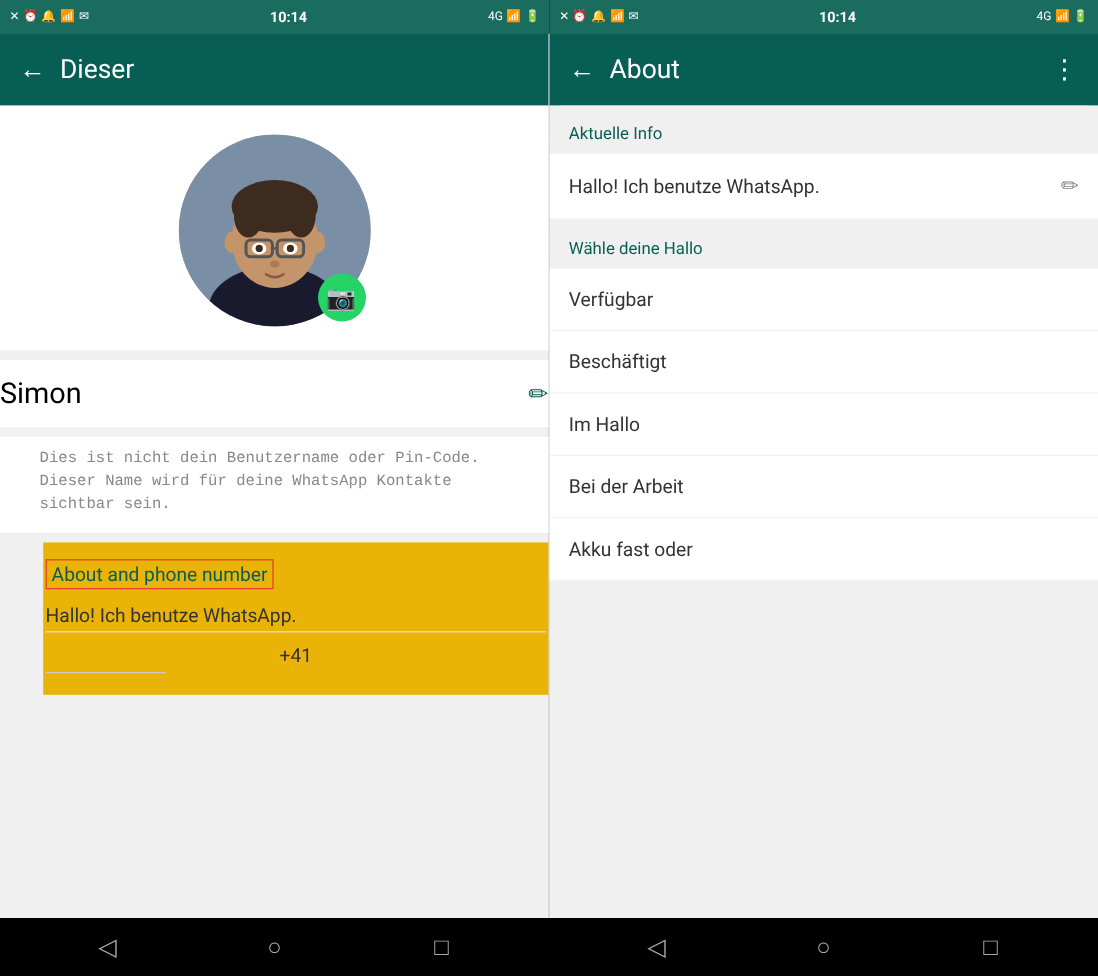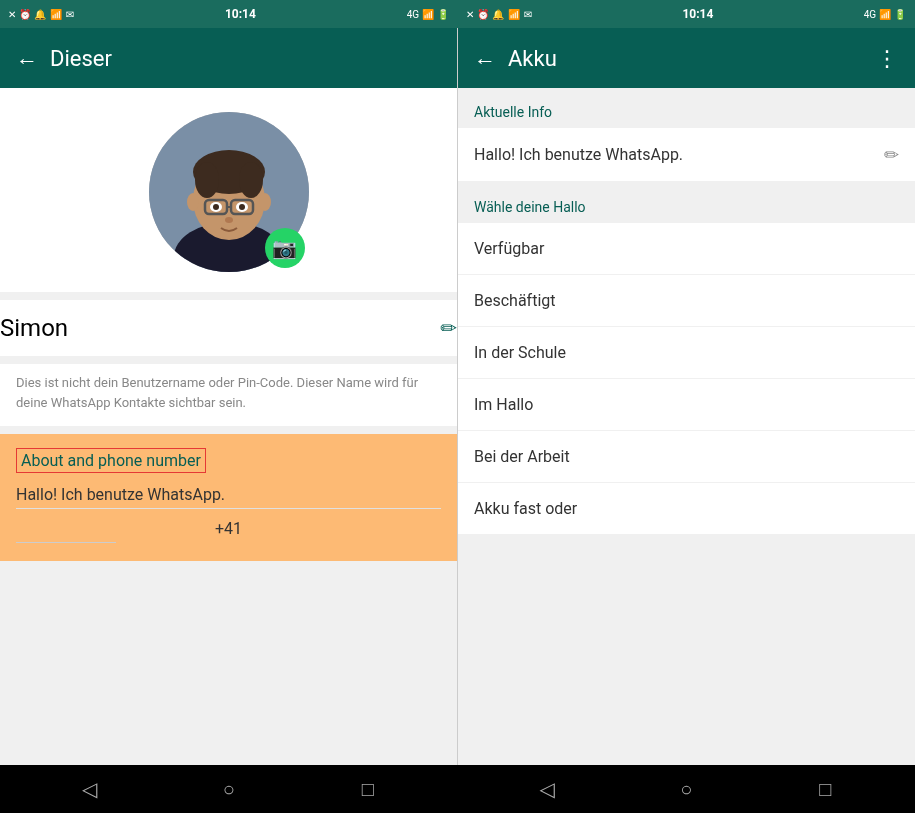--- a/index.html
+++ b/index.html
@@ -149,34 +149,36 @@
     }
     .edit-icon {
       color: #075e54;
       font-size: 20px;
       cursor: pointer;
     }
 
     
     .description-section {
       background: #fff;
-      padding: 8px 16px 14px 16px;
+      padding: 8px 16px 14px 33px;
       margin-bottom: 8px;
+      font-family: Liberation Mono, monospace;
     }
     .description-text {
       font-size: 13px;
       color: #888;
       line-height: 1.4;
     }
 
     
     .about-section {
-      background: #fdba74;
-      padding: 14px 16px;
+      background: #eab308;
+      padding: 14px 2px;
       margin-bottom: 4px;
+      margin-left: 36px;
     }
     .about-link {
       color: #075e54;
       font-size: 16px;
       border: 1.5px solid #e53935;
       display: inline-block;
       padding: 2px 4px;
       cursor: pointer;
     }
     .about-status {
@@ -388,39 +390,38 @@
         <span class="phone-line"></span>
       </div>
     </div>
 
   </div>
 
   <div class="right-panel">
 
     <div class="app-bar">
       <span class="back-arrow">←</span>
-      <span class="app-bar-title">Akku</span>
+      <span class="app-bar-title">About</span>
       <span class="menu-dots">⋮</span>
     </div>
 
     <div class="info-content">
 
       <div class="info-section-header">Aktuelle Info</div>
       <div class="info-card">
         <div class="current-info-item">
           <span class="current-info-text">Hallo! Ich benutze WhatsApp.</span>
           <span class="edit-pencil">✏</span>
         </div>
       </div>
 
       <div class="info-section-header">Wähle deine Hallo</div>
       <div class="info-card">
         <div class="info-list-item">Verfügbar</div>
         <div class="info-list-item">Beschäftigt</div>
-        <div class="info-list-item">In der Schule</div>
         <div class="info-list-item">Im Hallo</div>
         <div class="info-list-item">Bei der Arbeit</div>
         <div class="info-list-item">Akku fast oder</div>
       </div>
 
     </div>
 
   </div>
 
 </div>

